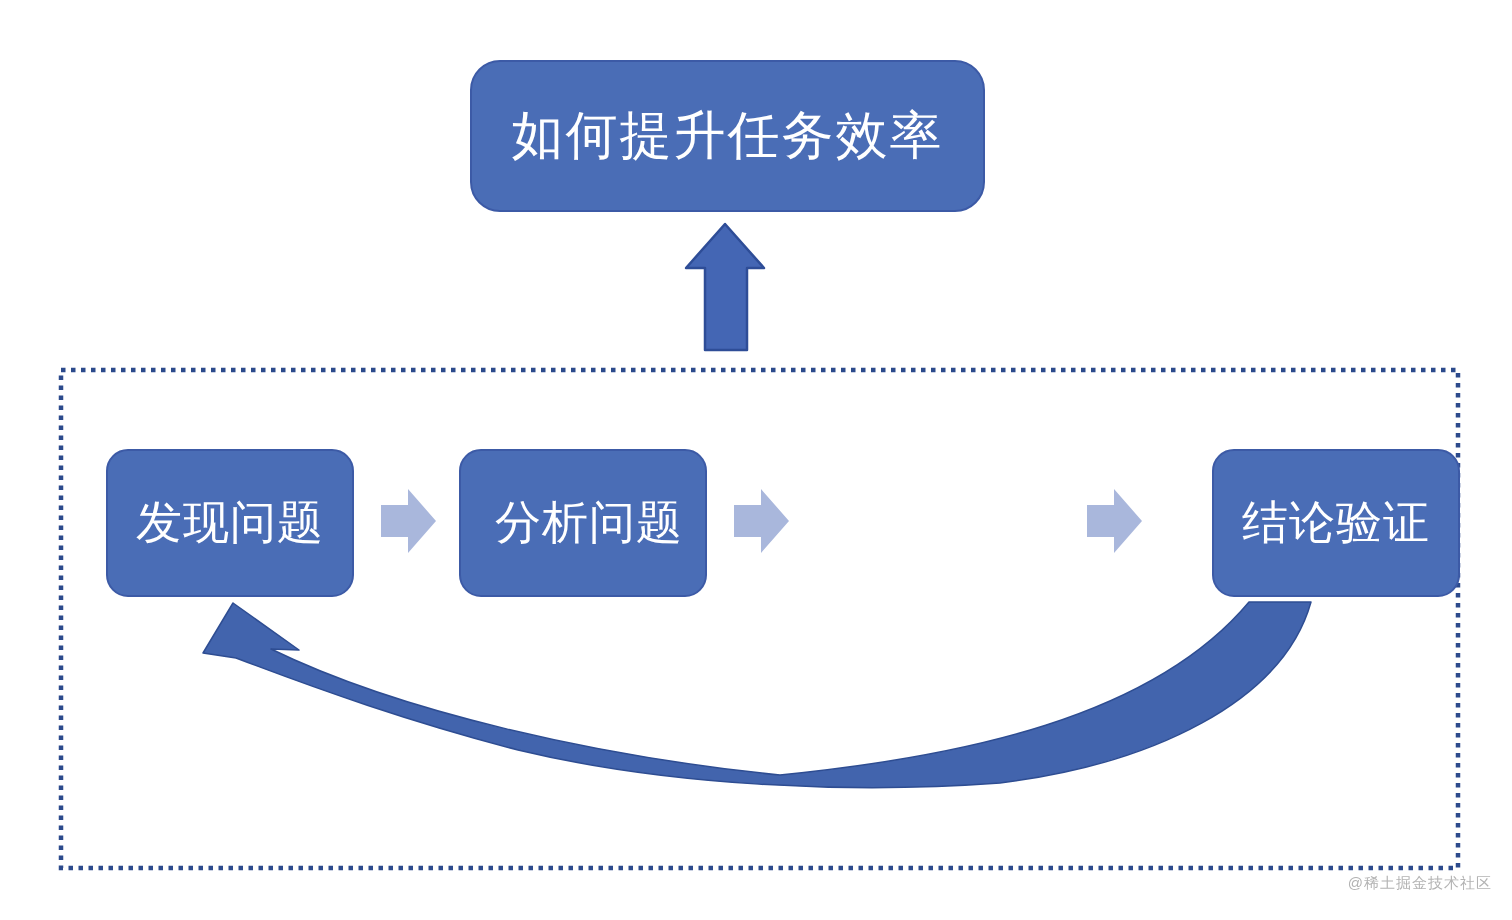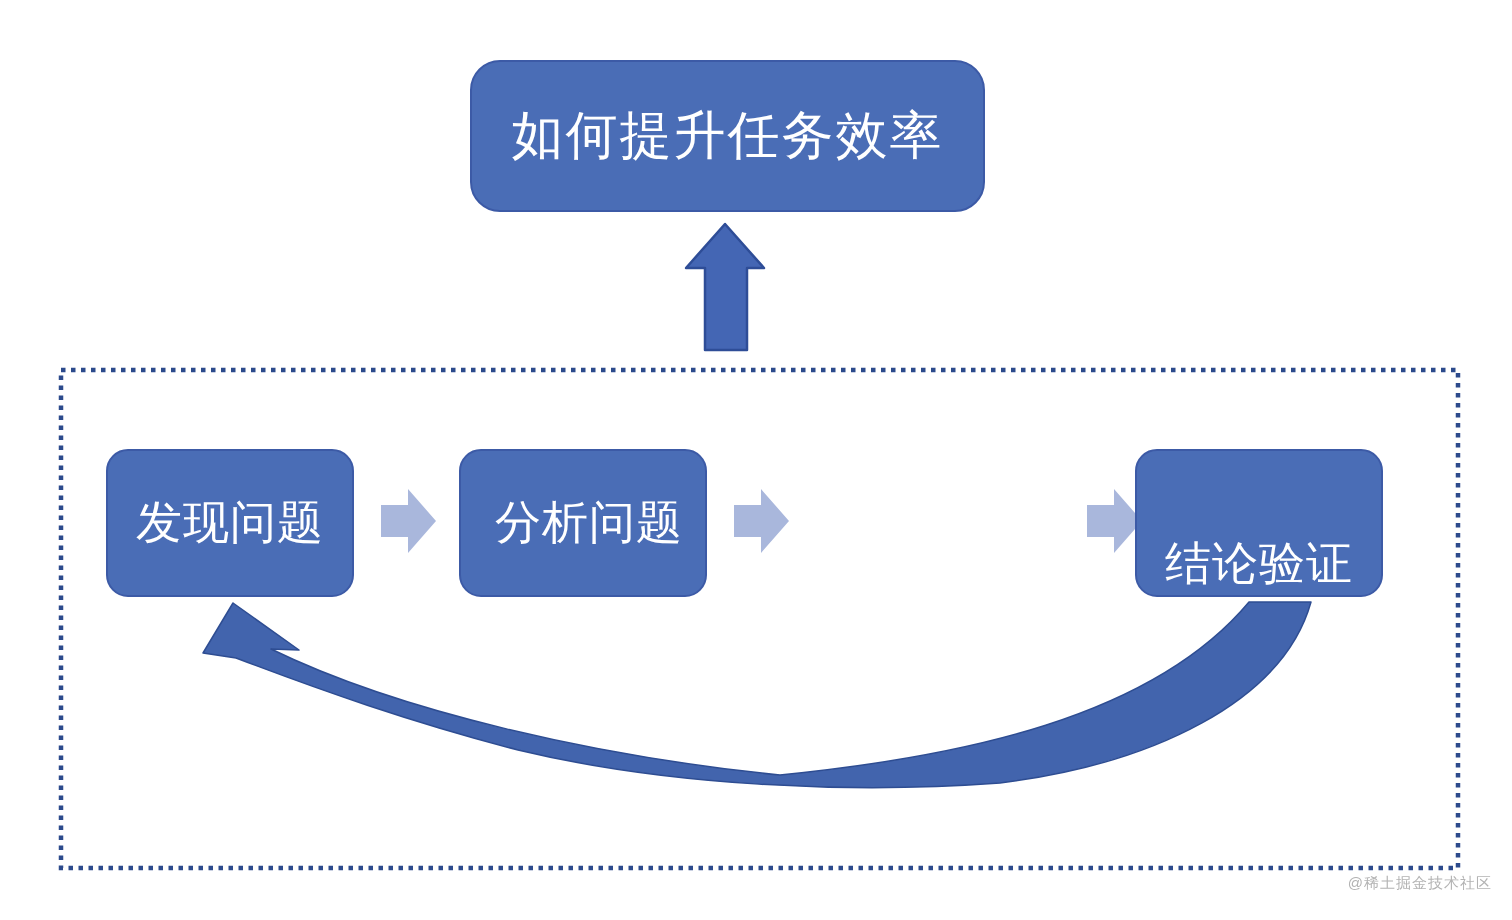--- a/index.html
+++ b/index.html
@@ -45,21 +45,21 @@
     top: 449px;
     width: 248px;
     height: 148px;
     border-radius: 22px;
     font-size: 46px;
     letter-spacing: 1px;
   }
   .step-1 { left: 106px; }
   .step-2 { left: 459px; padding-left: 12px; }
   .step-3 { left: 814px; }
-  .step-4 { left: 1135px; align-items: flex-end; }
+  .step-4 { left: 1212px; }
   .watermark {
     position: absolute;
     right: 20px;
     top: 874px;
     font-size: 15px;
     color: #b3b3b3;
     letter-spacing: 1px;
   }
 </style>
 </head>

